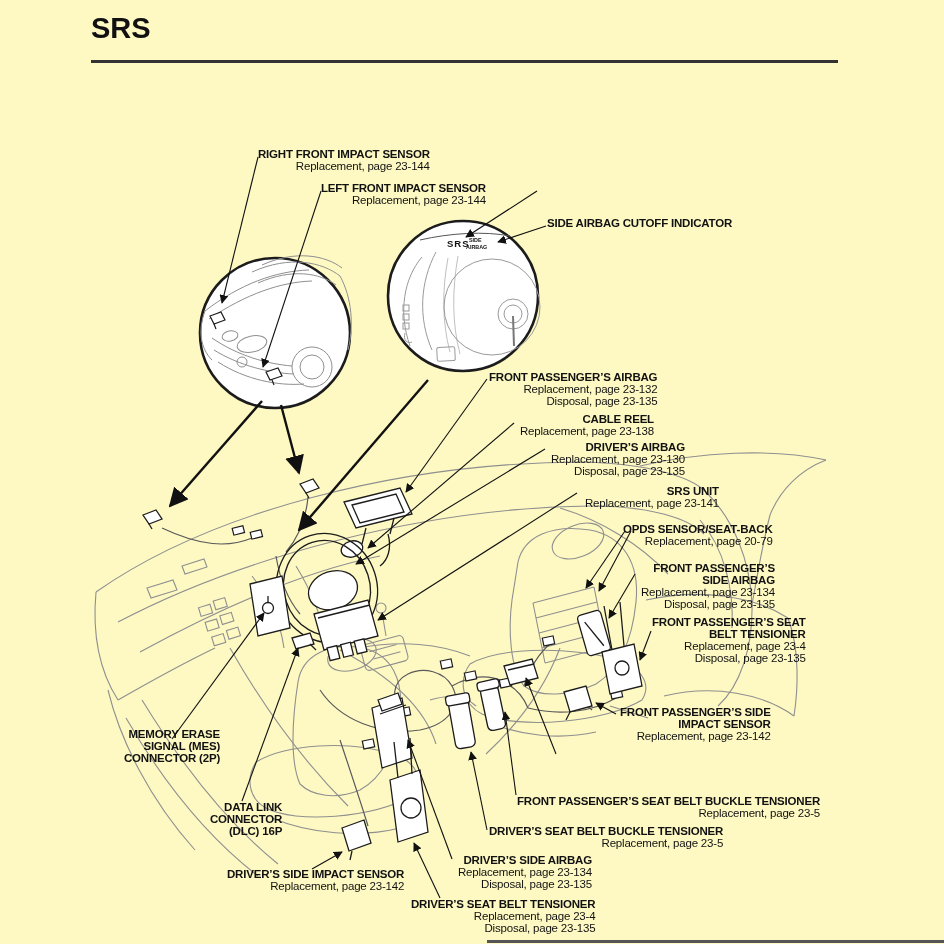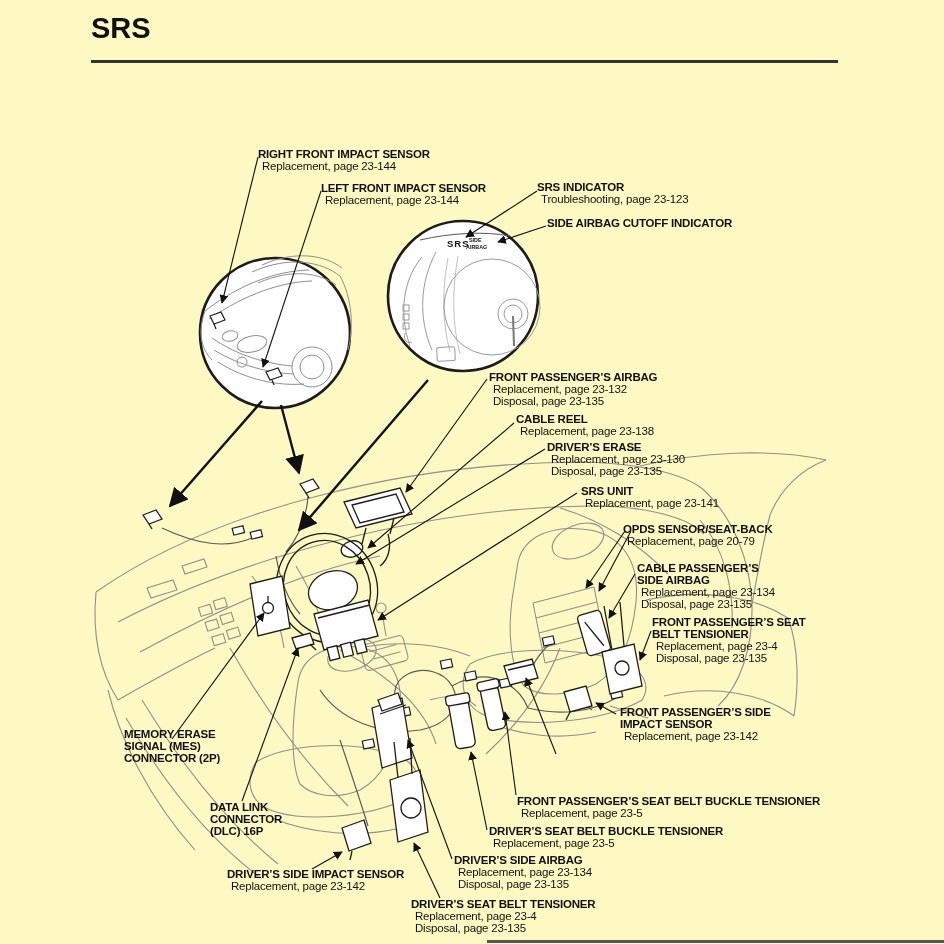--- a/index.html
+++ b/index.html
@@ -3,21 +3,21 @@
 <meta charset="utf-8">
 <style>
   html,body{margin:0;padding:0;background:#ffffff;}
   .page{position:relative;width:944px;height:944px;background:#fef9c3;overflow:hidden;
         font-family:"Liberation Sans","DejaVu Sans",sans-serif;color:#111;}
   .srs-title{position:absolute;left:91px;top:12px;font-size:29px;font-weight:bold;letter-spacing:0px;}
   .header-rule{position:absolute;left:91px;top:60px;width:747px;height:3px;background:#333;}
   .page-subtitle{position:absolute;left:110px;top:74px;font-size:19px;font-weight:bold;letter-spacing:-0.2px;}
   .diagram{position:absolute;left:0;top:0;width:944px;height:944px;}
   svg.art{position:absolute;left:0;top:0;}
-  .labels{position:absolute;left:0;top:0;width:876px;height:944px;}
+  .labels{position:absolute;left:0;top:0;width:876px;height:944px;text-align:right;}
   .callout{position:absolute;font-size:11.5px;line-height:12px;color:#111;}
   .callout .t{font-weight:bold;white-space:nowrap;letter-spacing:-0.2px;}
   .callout .s{white-space:nowrap;padding-left:4px;letter-spacing:-0.2px;}
   .bottom-strip{position:absolute;left:487px;top:940px;width:457px;height:3px;background:#555;}
 </style>
 </head>
 <body>
 
 <div class="page">
 
@@ -252,51 +252,47 @@
 
     <div class="labels">
         <div class="callout" style="left: 258px; top: 148px;">
           <div class="t">RIGHT FRONT IMPACT SENSOR</div>
           <div class="s">Replacement, page 23-144</div>
         </div>
         <div class="callout" style="left: 321px; top: 182px;">
           <div class="t">LEFT FRONT IMPACT SENSOR</div>
           <div class="s">Replacement, page 23-144</div>
         </div>
-        <div class="callout" style="left: 537px; top: 181px;">
-          <div class="t">SRS INDICATOR</div>
-          <div class="s">Troubleshooting, page 23-123</div>
-        </div>
         <div class="callout" style="left: 547px; top: 217px;">
           <div class="t">SIDE AIRBAG CUTOFF INDICATOR</div>
         </div>
         <div class="callout" style="left: 489px; top: 371px;">
           <div class="t">FRONT PASSENGER’S AIRBAG</div>
           <div class="s">Replacement, page 23-132</div>
           <div class="s">Disposal, page 23-135</div>
         </div>
         <div class="callout" style="left: 516px; top: 413px;">
           <div class="t">CABLE REEL</div>
           <div class="s">Replacement, page 23-138</div>
         </div>
         <div class="callout" style="left: 547px; top: 441px;">
-          <div class="t">DRIVER’S ERASE</div>
+          <div class="t">DRIVER’S AIRBAG</div>
           <div class="s">Replacement, page 23-130</div>
           <div class="s">Disposal, page 23-135</div>
         </div>
         <div class="callout" style="left: 581px; top: 485px;">
           <div class="t">SRS UNIT</div>
           <div class="s">Replacement, page 23-141</div>
         </div>
         <div class="callout" style="left: 623px; top: 523px;">
           <div class="t">OPDS SENSOR/SEAT-BACK</div>
           <div class="s">Replacement, page 20-79</div>
         </div>
         <div class="callout" style="left: 637px; top: 562px;">
-          <div class="t">CABLE PASSENGER’S</div>
+          <div class="t">FRONT PASSENGER’S</div>
           <div class="t">SIDE AIRBAG</div>
           <div class="s">Replacement, page 23-134</div>
           <div class="s">Disposal, page 23-135</div>
         </div>
         <div class="callout" style="left: 652px; top: 616px;">
           <div class="t">FRONT PASSENGER’S SEAT</div>
           <div class="t">BELT TENSIONER</div>
           <div class="s">Replacement, page 23-4</div>
           <div class="s">Disposal, page 23-135</div>
         </div>

